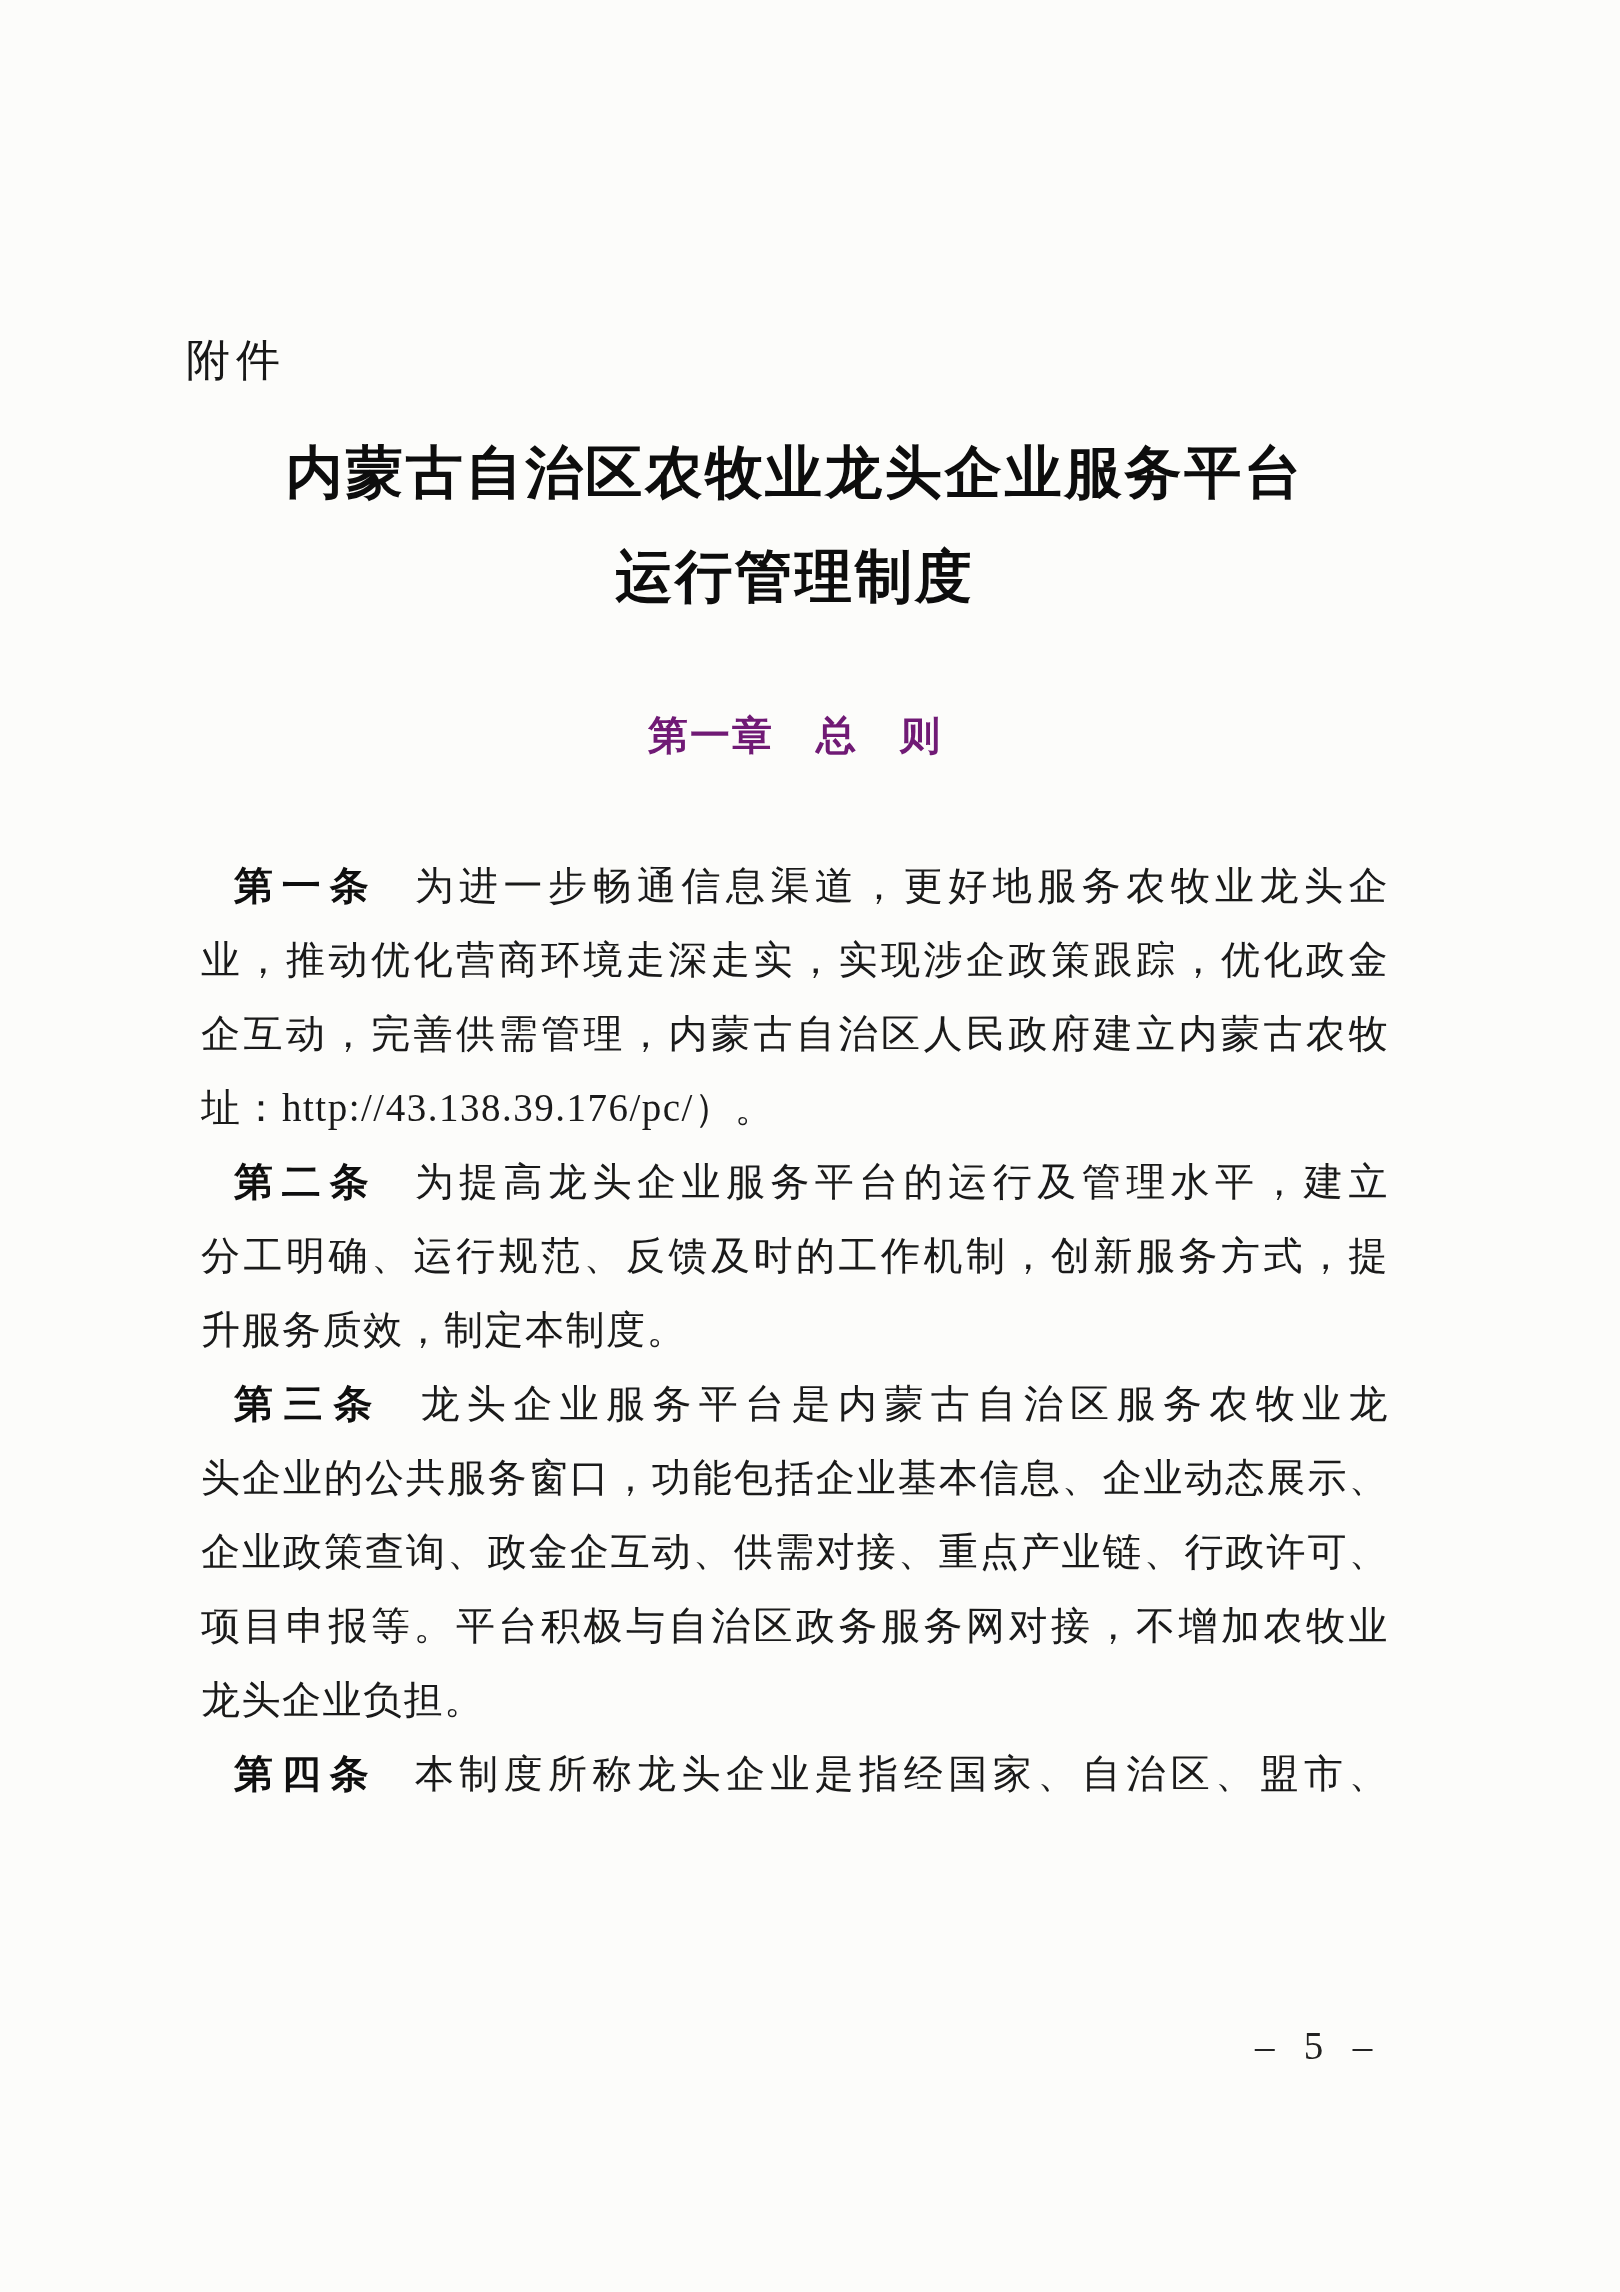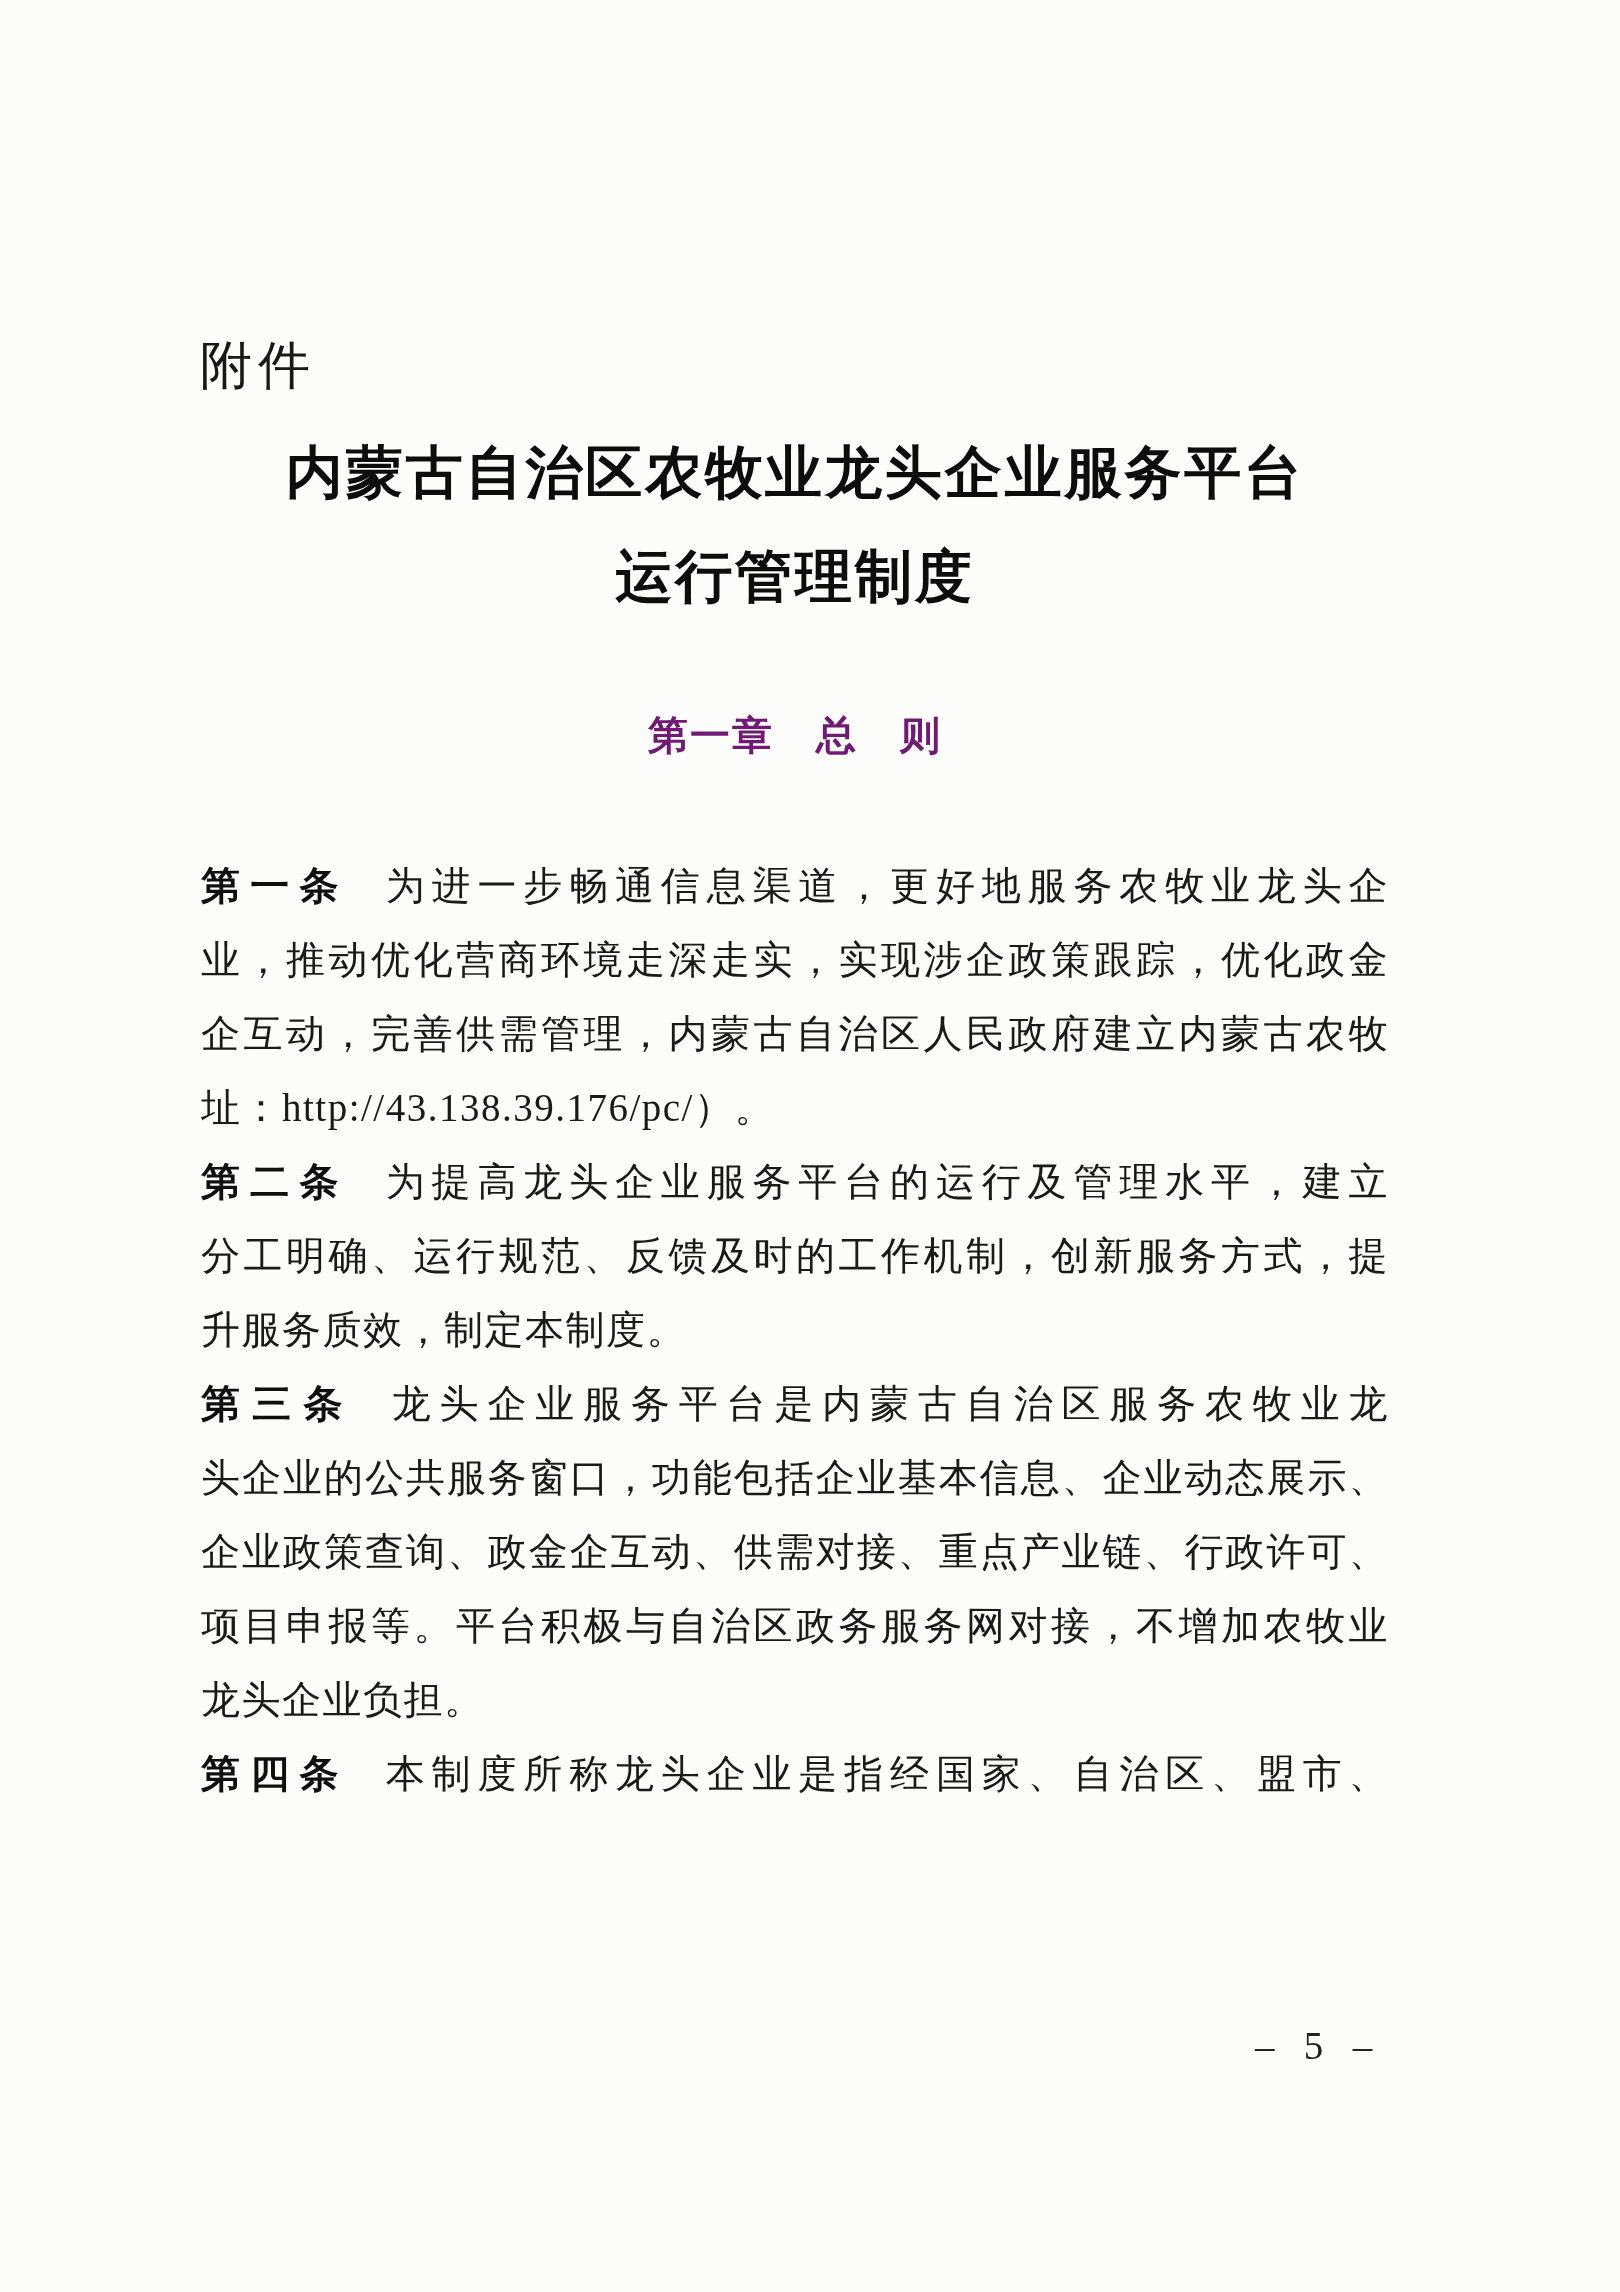--- a/index.html
+++ b/index.html
@@ -8,23 +8,23 @@
     width: 1620px;
     height: 2293px;
     margin: 0 auto;
     background: #fcfcfa;
     overflow: hidden;
     color: #141414;
     font-family: "Liberation Serif", serif;
   }
   .attachment {
     position: absolute;
-    left: 200px;
+    left: 186px;
     top: 331px;
-    font-size: 52px;
+    font-size: 44px;
     letter-spacing: 5.9px;
     font-family: "Liberation Sans", sans-serif;
     color: #181818;
   }
   .doc-title {
     position: absolute;
     left: 201px;
     width: 1188px;
     text-align: center;
     font-weight: bold;
@@ -63,20 +63,21 @@
   .line.j {
     text-align: justify;
     text-align-last: justify;
   }
   .lead {
     font-weight: bold;
     font-family: "Liberation Sans", sans-serif;
     letter-spacing: 4.9px;
     margin-right: 37px;
     color: #0f0f0f;
+    margin-left: 33px;
   }
   .pagenum {
     position: absolute;
     left: 1255px;
     top: 2023px;
     font-size: 39px;
     letter-spacing: 9.8px;
     color: #222;
   }
 </style>

